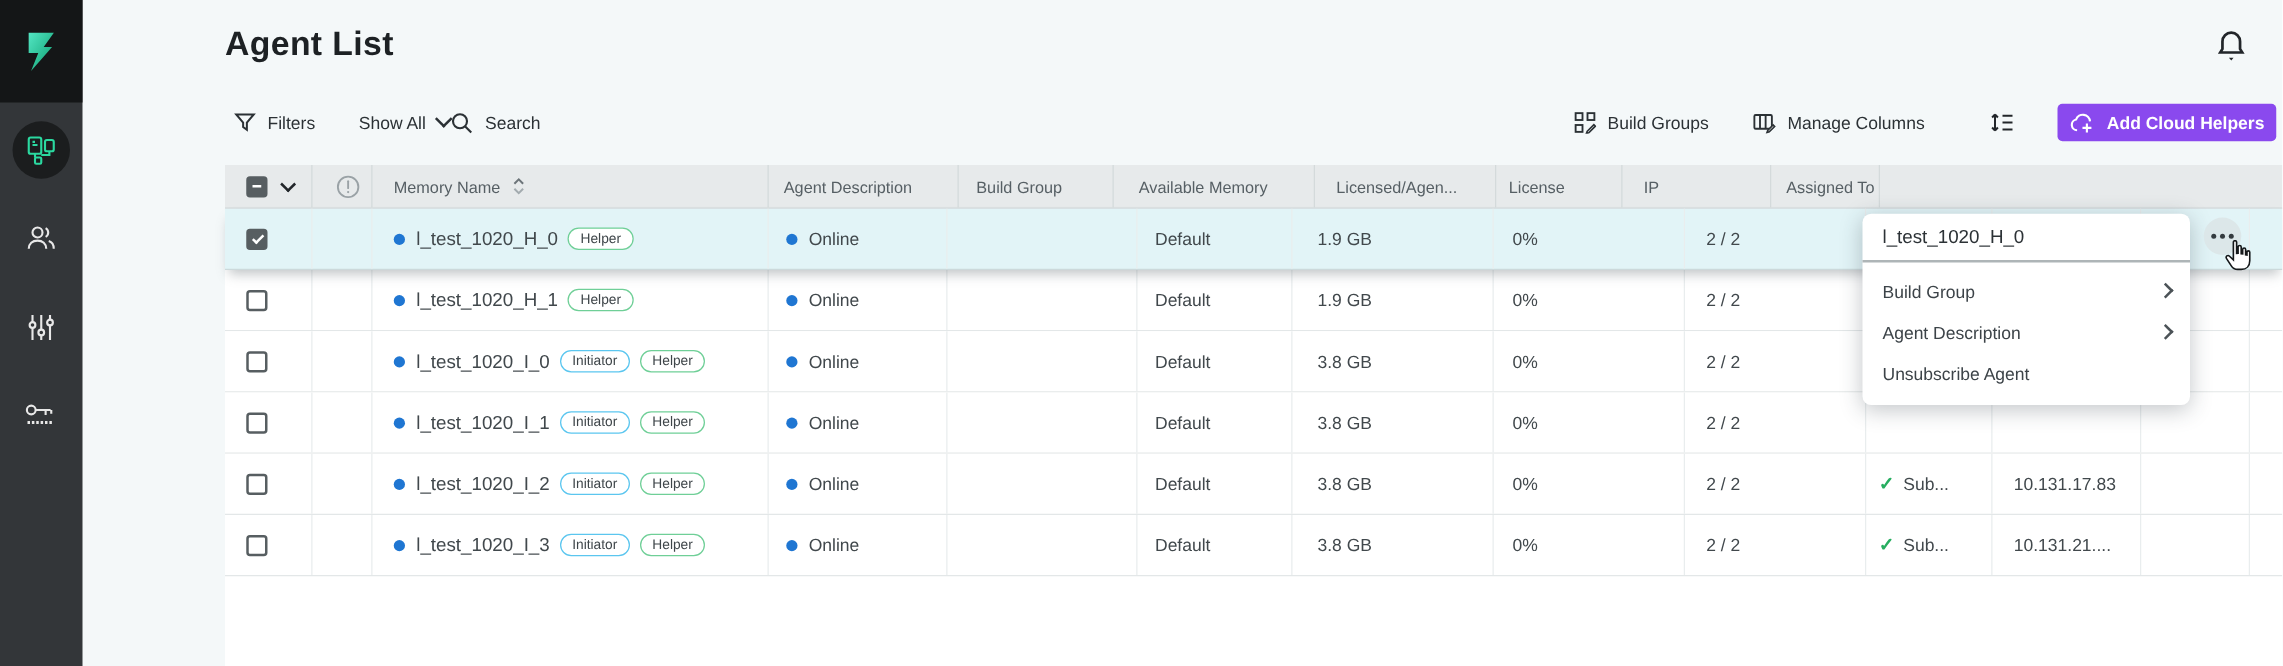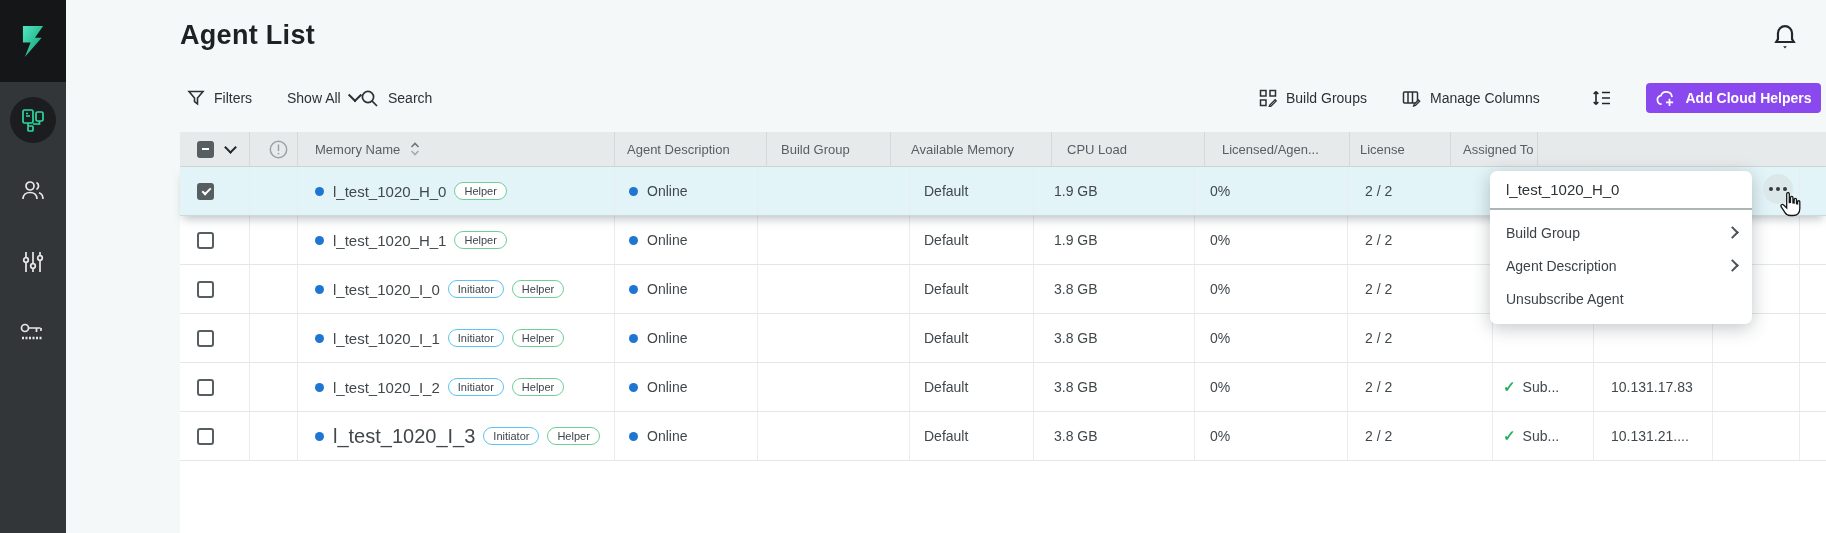--- a/index.html
+++ b/index.html
@@ -191,28 +191,28 @@
         </div>
         <div class="h-cell" style="width: 152px; padding-left: 12px;">
           <div>Agent Description</div>
         </div>
         <div class="h-cell" style="width: 124px; padding-left: 14px;">
           <div>Build Group</div>
         </div>
         <div class="h-cell" style="width: 161px; padding-left: 20px;">
           <div>Available Memory</div>
         </div>
-        <div class="h-cell" style="width: 153px; padding-left: 15px;">
-          <div>CPU Load</div>
-        </div>
         <div class="h-cell" style="width: 145px; padding-left: 17px;">
           <div>Licensed/Agen...</div>
         </div>
         <div class="h-cell" style="width: 101px; padding-left: 10px;">
           <div>License</div>
+        </div>
+        <div class="h-cell" style="width: 119px; padding-left: 17px;">
+          <div>IP</div>
         </div>
         <div class="h-cell" style="width: 87px; padding-left: 12px;">
           <div>Assigned To</div>
         </div>
         <div class="h-cell" style="flex: 1 1 0%; padding-left: 0px;">
           <div></div>
         </div>
       </div>
     <div id="table-body">
         <div class="t-row selected">
@@ -411,21 +411,21 @@
           </div>
           <div class="t-cell" style="flex: 1 1 0%; padding-left: 0px;"></div>
         </div>
         <div class="t-row">
           <div class="t-cell" style="width: 70px; padding-left: 17px;">
             <div class="cb"></div>
           </div>
           <div class="t-cell" style="width: 48px; padding-left: 18px;"></div>
           <div class="t-cell" style="width: 317px; padding-left: 17px;">
             <div class="dot"></div>
-            <div style="font-size: 20px;">l_test_1020_I_3</div>
+            <div style="font-size: 15px;">l_test_1020_I_3</div>
             <div class="badge" style="border-color: rgb(91, 198, 239);">Initiator</div>
             <div class="badge" style="border-color: rgb(111, 207, 151);">Helper</div>
           </div>
           <div class="t-cell" style="width: 143px; padding-left: 14px;">
             <div class="dot"></div>
             <div>Online</div>
           </div>
           <div class="t-cell" style="width: 152px; padding-left: 12px;">
             <div></div>
           </div>

